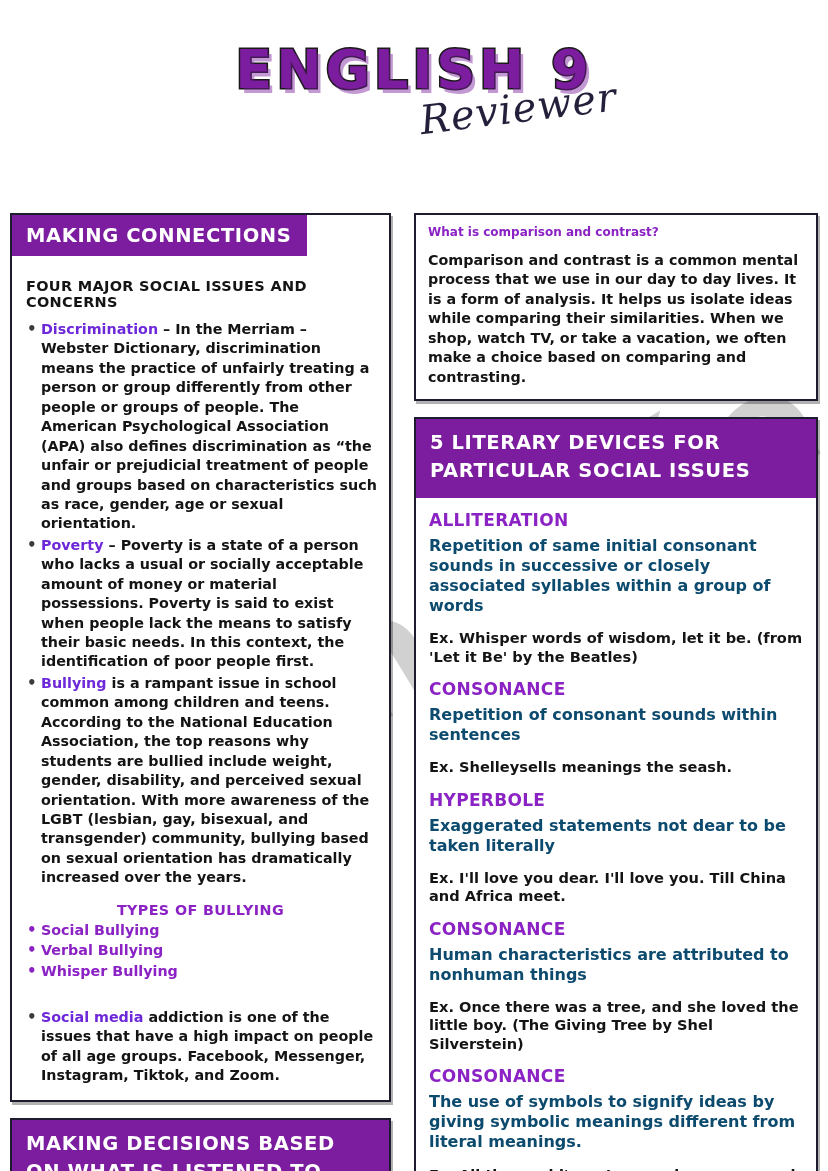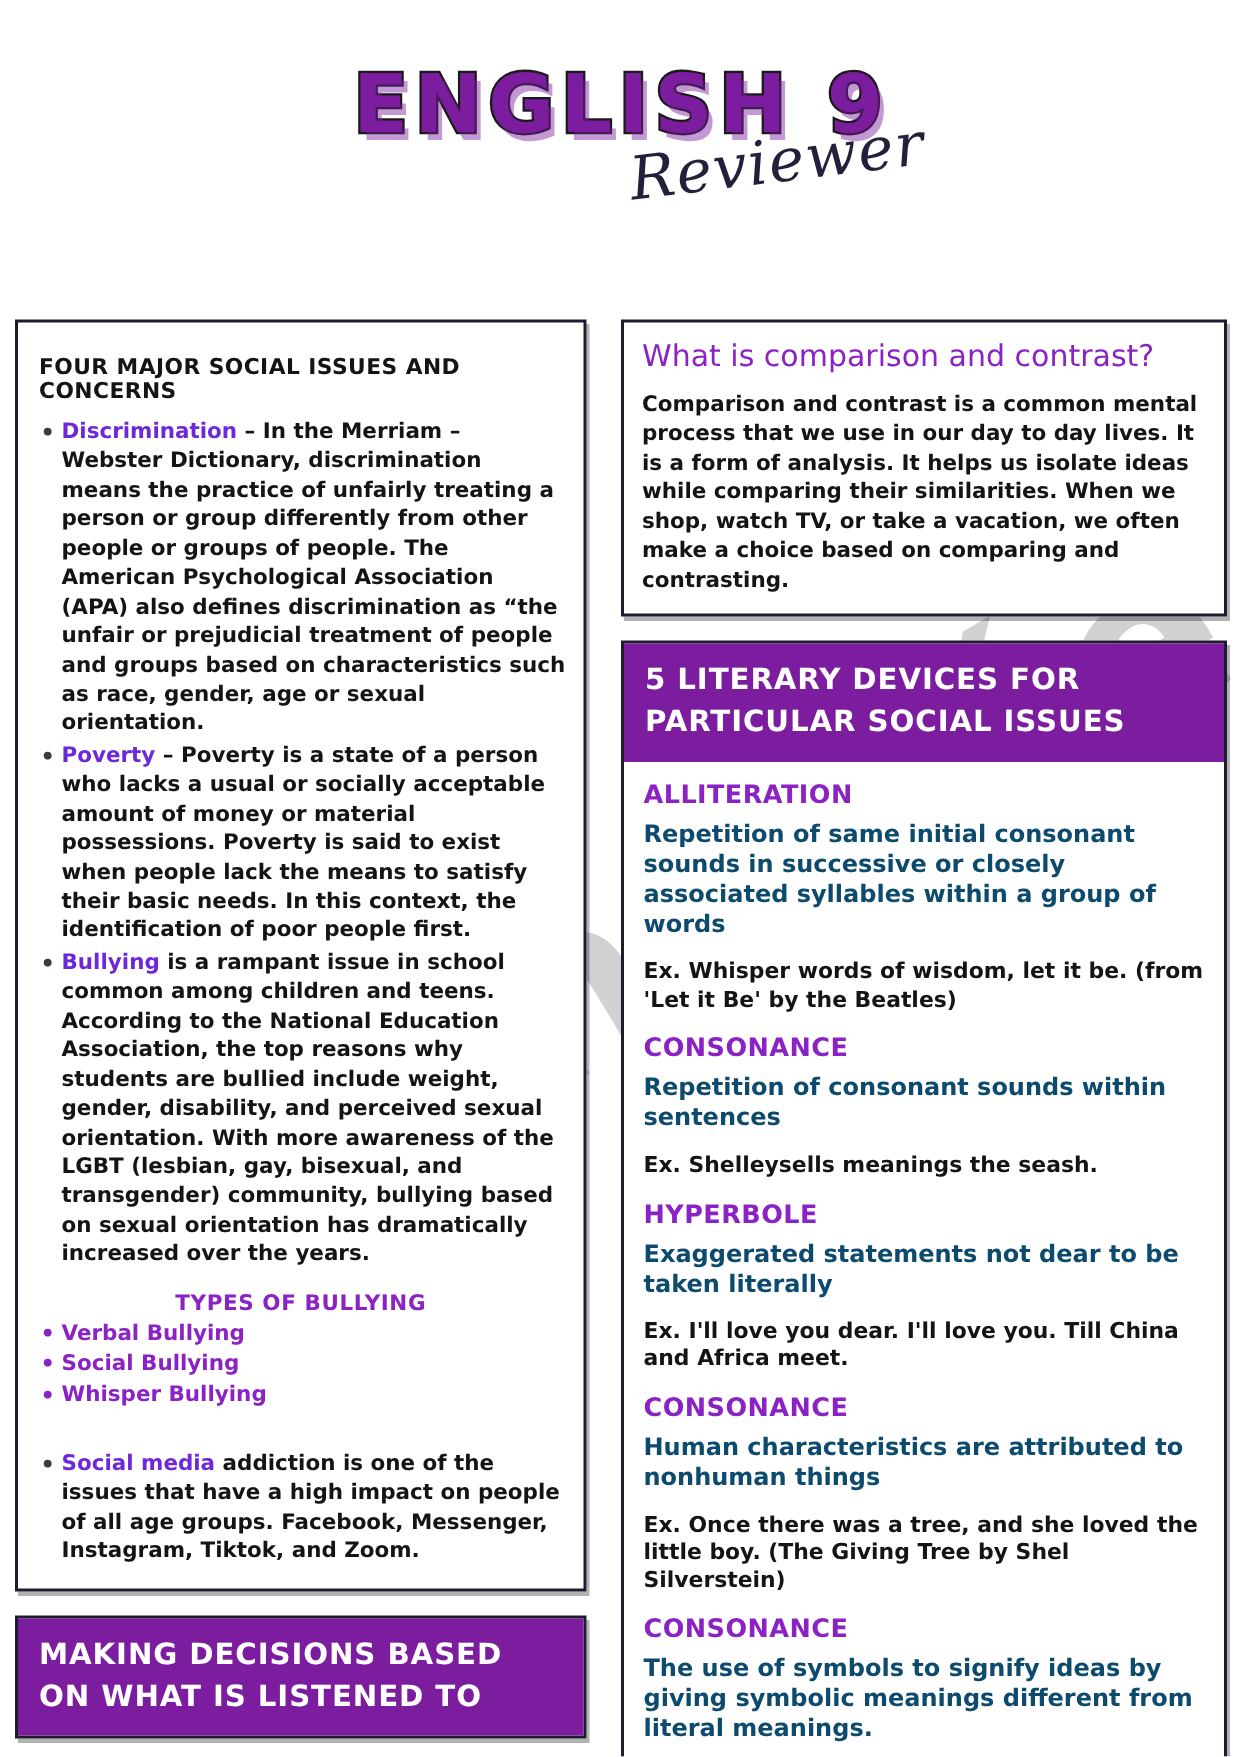--- a/index.html
+++ b/index.html
@@ -131,22 +131,22 @@
 
   
   .subhead {
     font-weight: bold;
     font-size: 14.5px;
     letter-spacing: .3px;
     color: #141414;
     margin: 12px 0 10px 2px;
   }
   .q-head {
-    font-weight: normal;
-    font-size: 20px;
+    font-weight: bold;
+    font-size: 12px;
     color: #8b22c4;
     margin-bottom: 12px;
   }
   .body-text {
     font-weight: bold;
     font-size: 14.3px;
     line-height: 1.36;
     color: #141414;
   }
   .accent { color: #6d28d9; }
@@ -219,41 +219,42 @@
   <div id="title-block">
     <div id="title-main">ENGLISH 9</div>
     <div id="title-script">Reviewer</div>
   </div>
 
   <div id="columns">
 
     <div class="col col-left">
 
       <div class="card">
+        <div class="banner-inline">MAKING CONNECTIONS</div>
         <div class="card-body">
 
           <div class="subhead">FOUR MAJOR SOCIAL ISSUES AND CONCERNS</div>
 
           <ul class="bullets">
             <li>
               <span class="accent">Discrimination</span><span> – In the Merriam – Webster Dictionary, discrimination means the practice of unfairly treating a person or group differently from other people or groups of people. The American Psychological Association (APA) also defines discrimination as “the unfair or prejudicial treatment of people and groups based on characteristics such as race, gender, age or sexual orientation.</span>
             </li>
             <li>
               <span class="accent">Poverty</span><span> – Poverty is a state of a person who lacks a usual or socially acceptable amount of money or material possessions. Poverty is said to exist when people lack the means to satisfy their basic needs. In this context, the identification of poor people first.</span>
             </li>
             <li>
               <span class="accent">Bullying</span><span> is a rampant issue in school common among children and teens. According to the National Education Association, the top reasons why students are bullied include weight, gender, disability, and perceived sexual orientation. With more awareness of the LGBT (lesbian, gay, bisexual, and transgender) community, bullying based on sexual orientation has dramatically increased over the years.</span>
             </li>
           </ul>
 
           <div class="types-title">TYPES OF BULLYING</div>
 
           <ul class="bullets types">
+            <li>Social Bullying</li>
             <li>Verbal Bullying</li>
-            <li>Social Bullying</li>
             <li>Whisper Bullying</li>
           </ul>
 
           <div class="gap-md"></div>
 
           <ul class="bullets">
             <li>
               <span class="accent">Social media</span><span> addiction is one of the issues that have a high impact on people of all age groups. Facebook, Messenger, Instagram, Tiktok, and Zoom.</span>
             </li>
           </ul>

